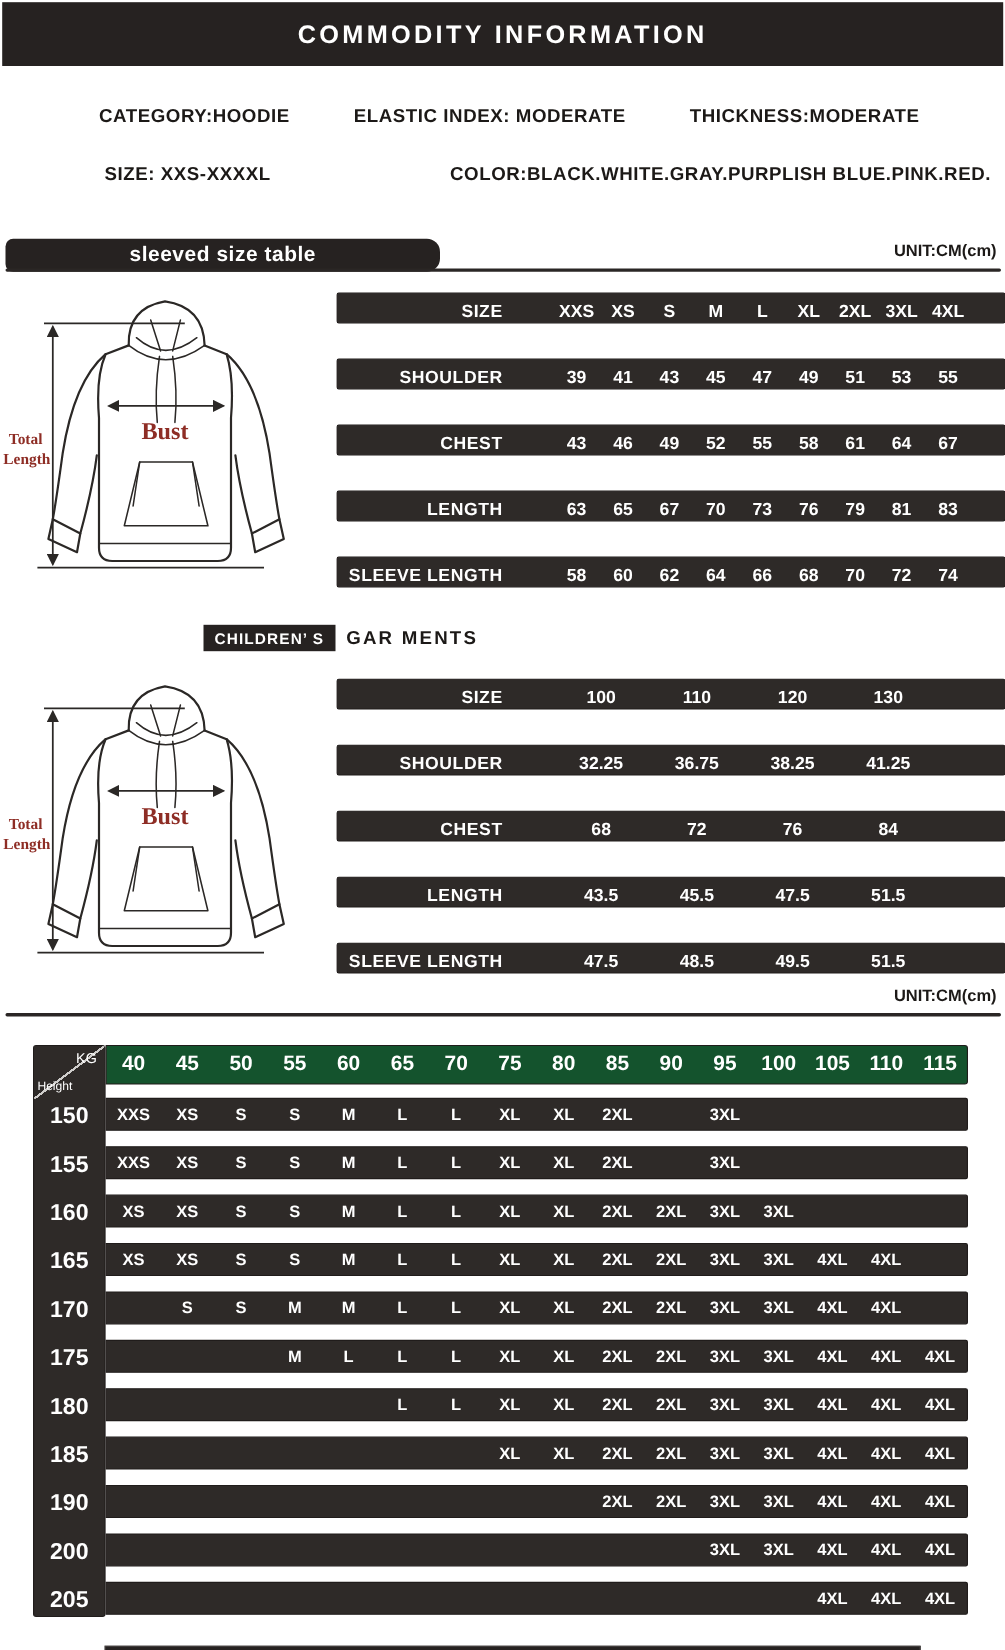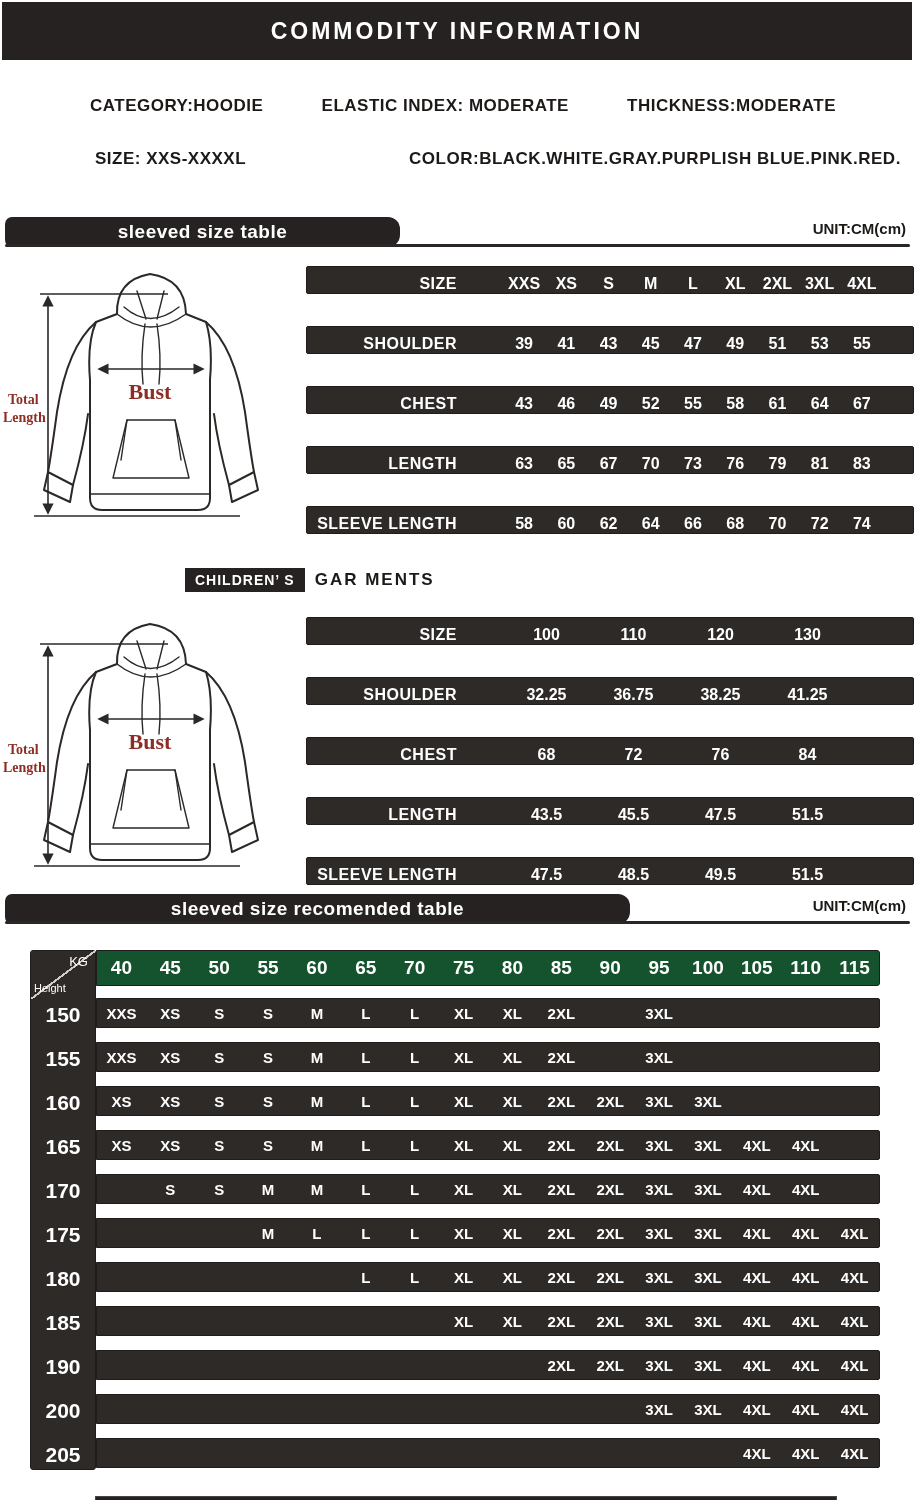--- a/index.html
+++ b/index.html
@@ -311,23 +311,20 @@
           <span class="cell">47.5</span>
           <span class="cell">48.5</span>
           <span class="cell">49.5</span>
           <span class="cell">51.5</span>
         </span>
       </div>
     </div>
 </div>
 
 <div class="banner recommend">
-  <div class="banner-box">
-    <span>sleeved size recomended table</span>
-  </div>
   <div class="banner-line"></div>
   <span class="unit">UNIT:CM(cm)</span>
 </div>
 
 <div class="matrix">
   <div class="matrix-left" id="matrix-left">
     <div class="corner">
       <span class="kg">KG</span>
       <span class="hgt">Height</span>
     </div>

